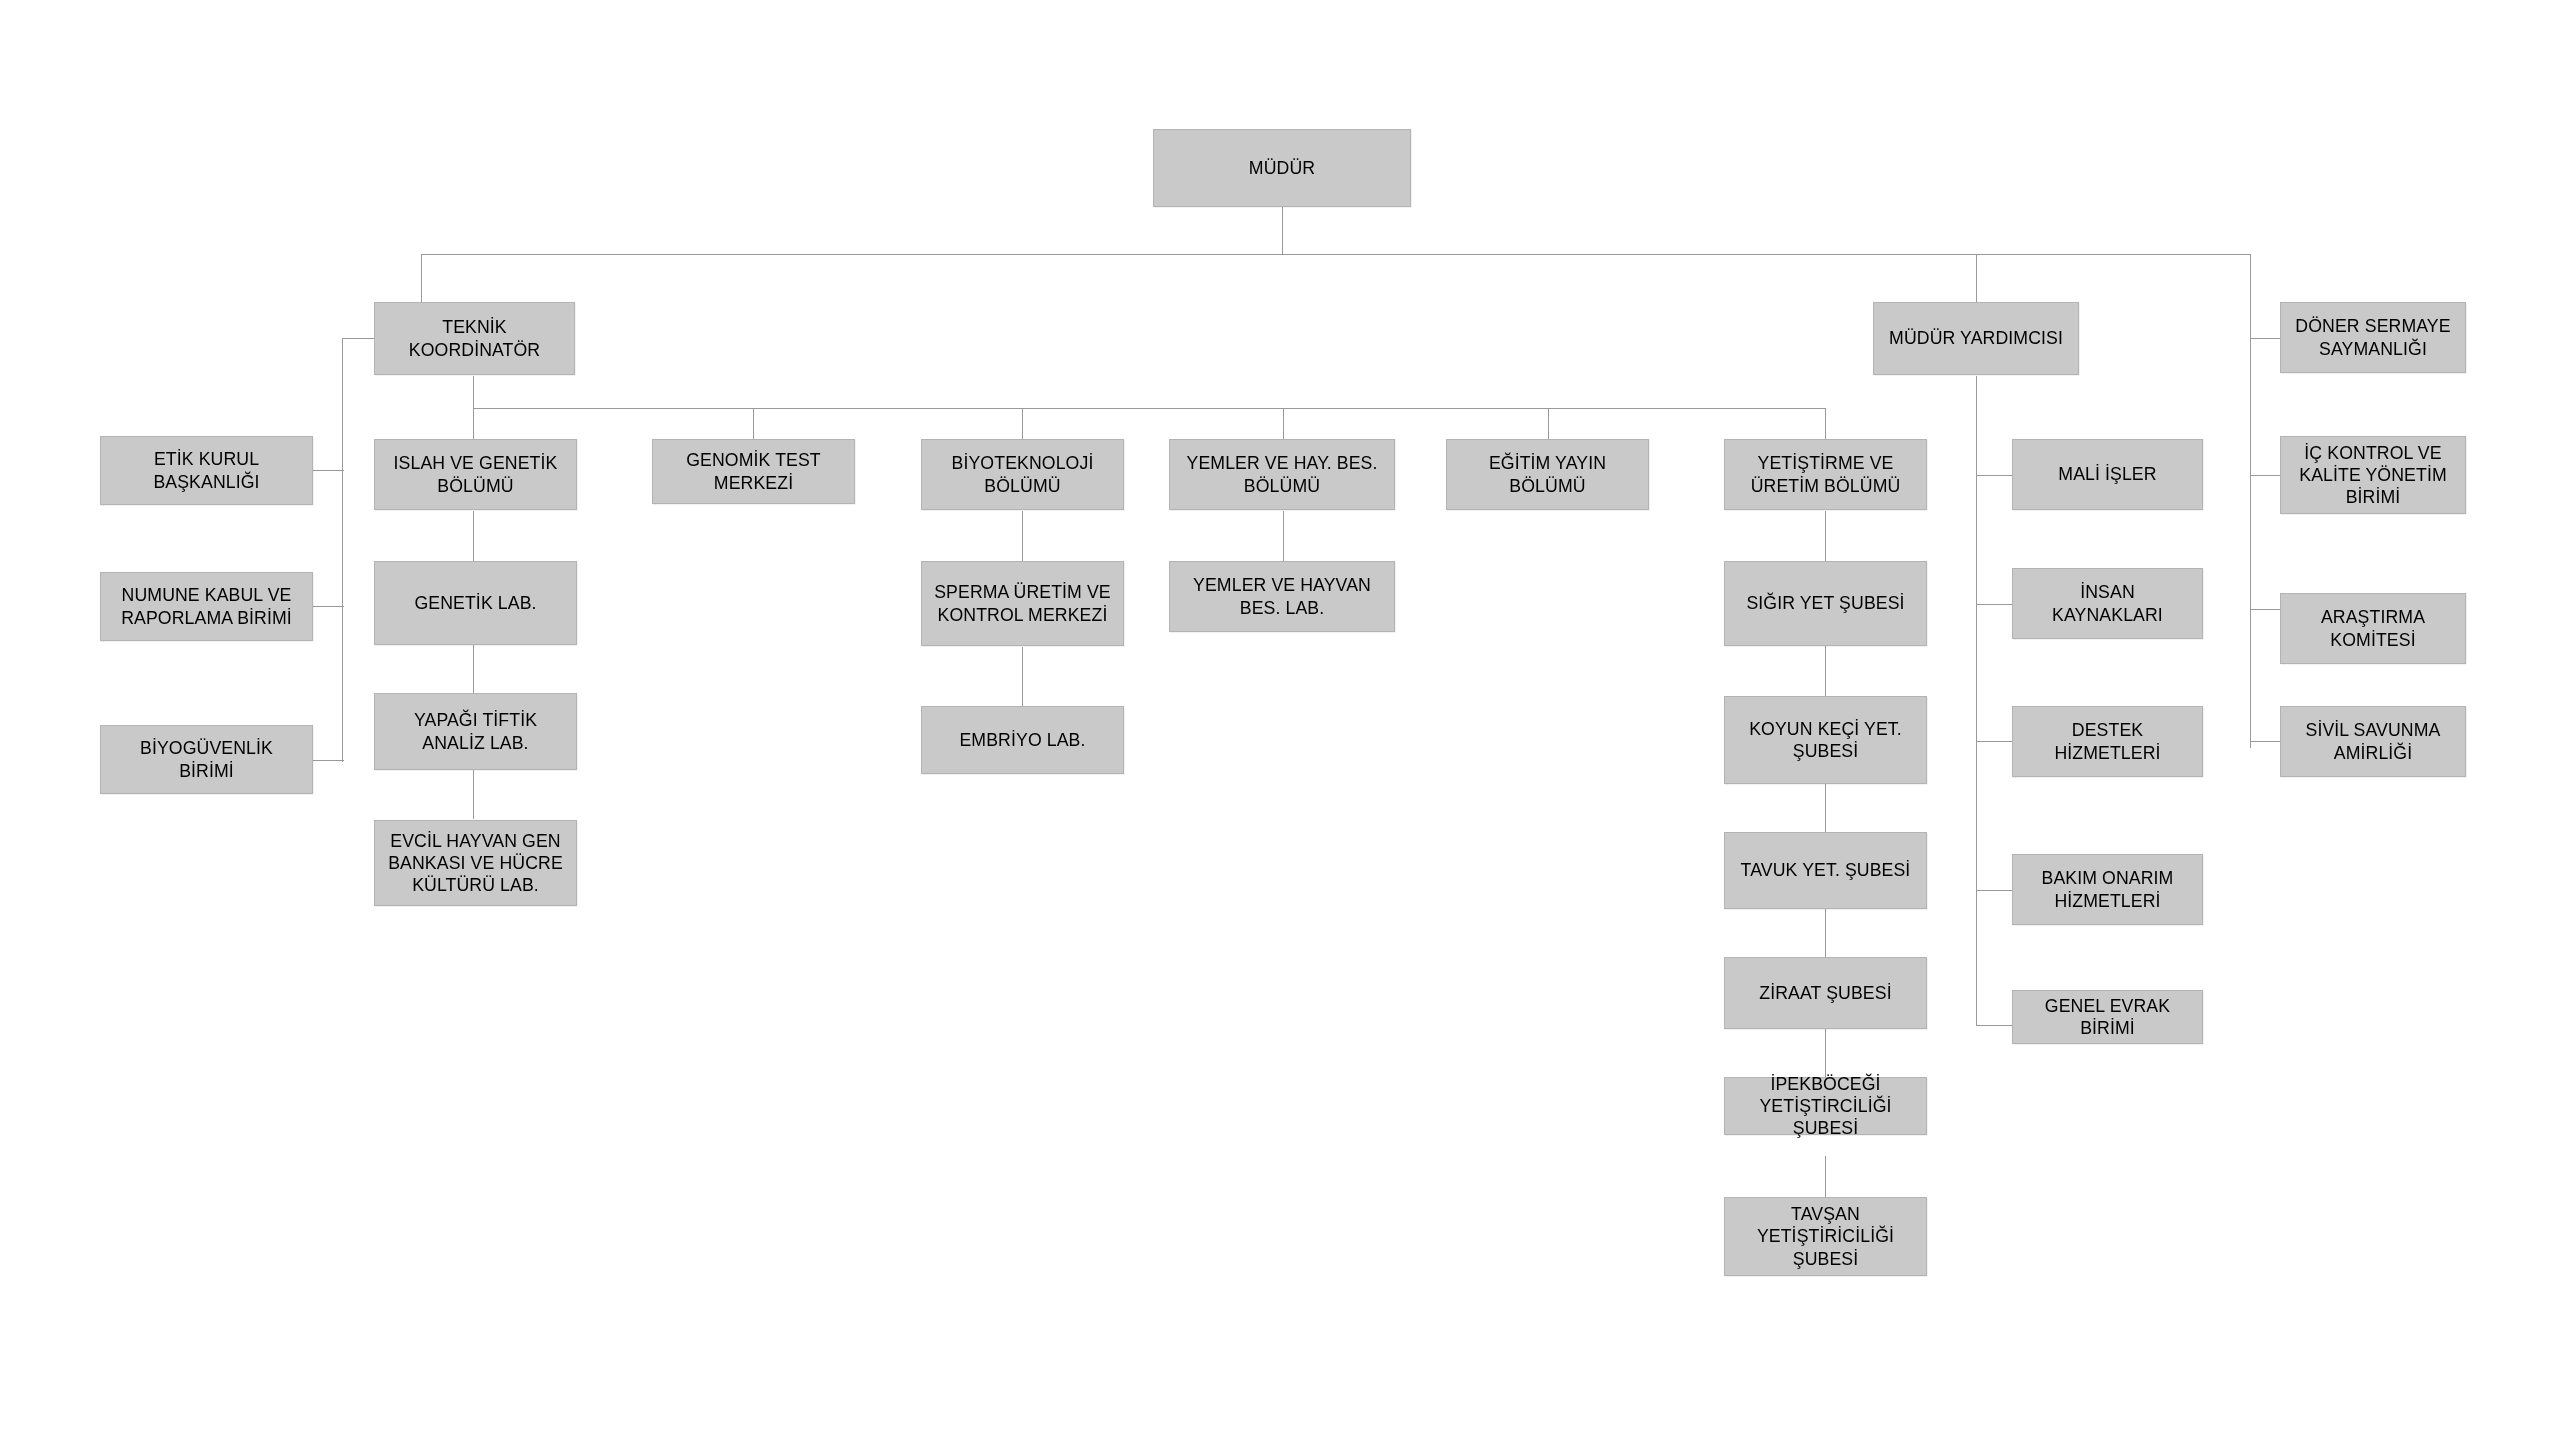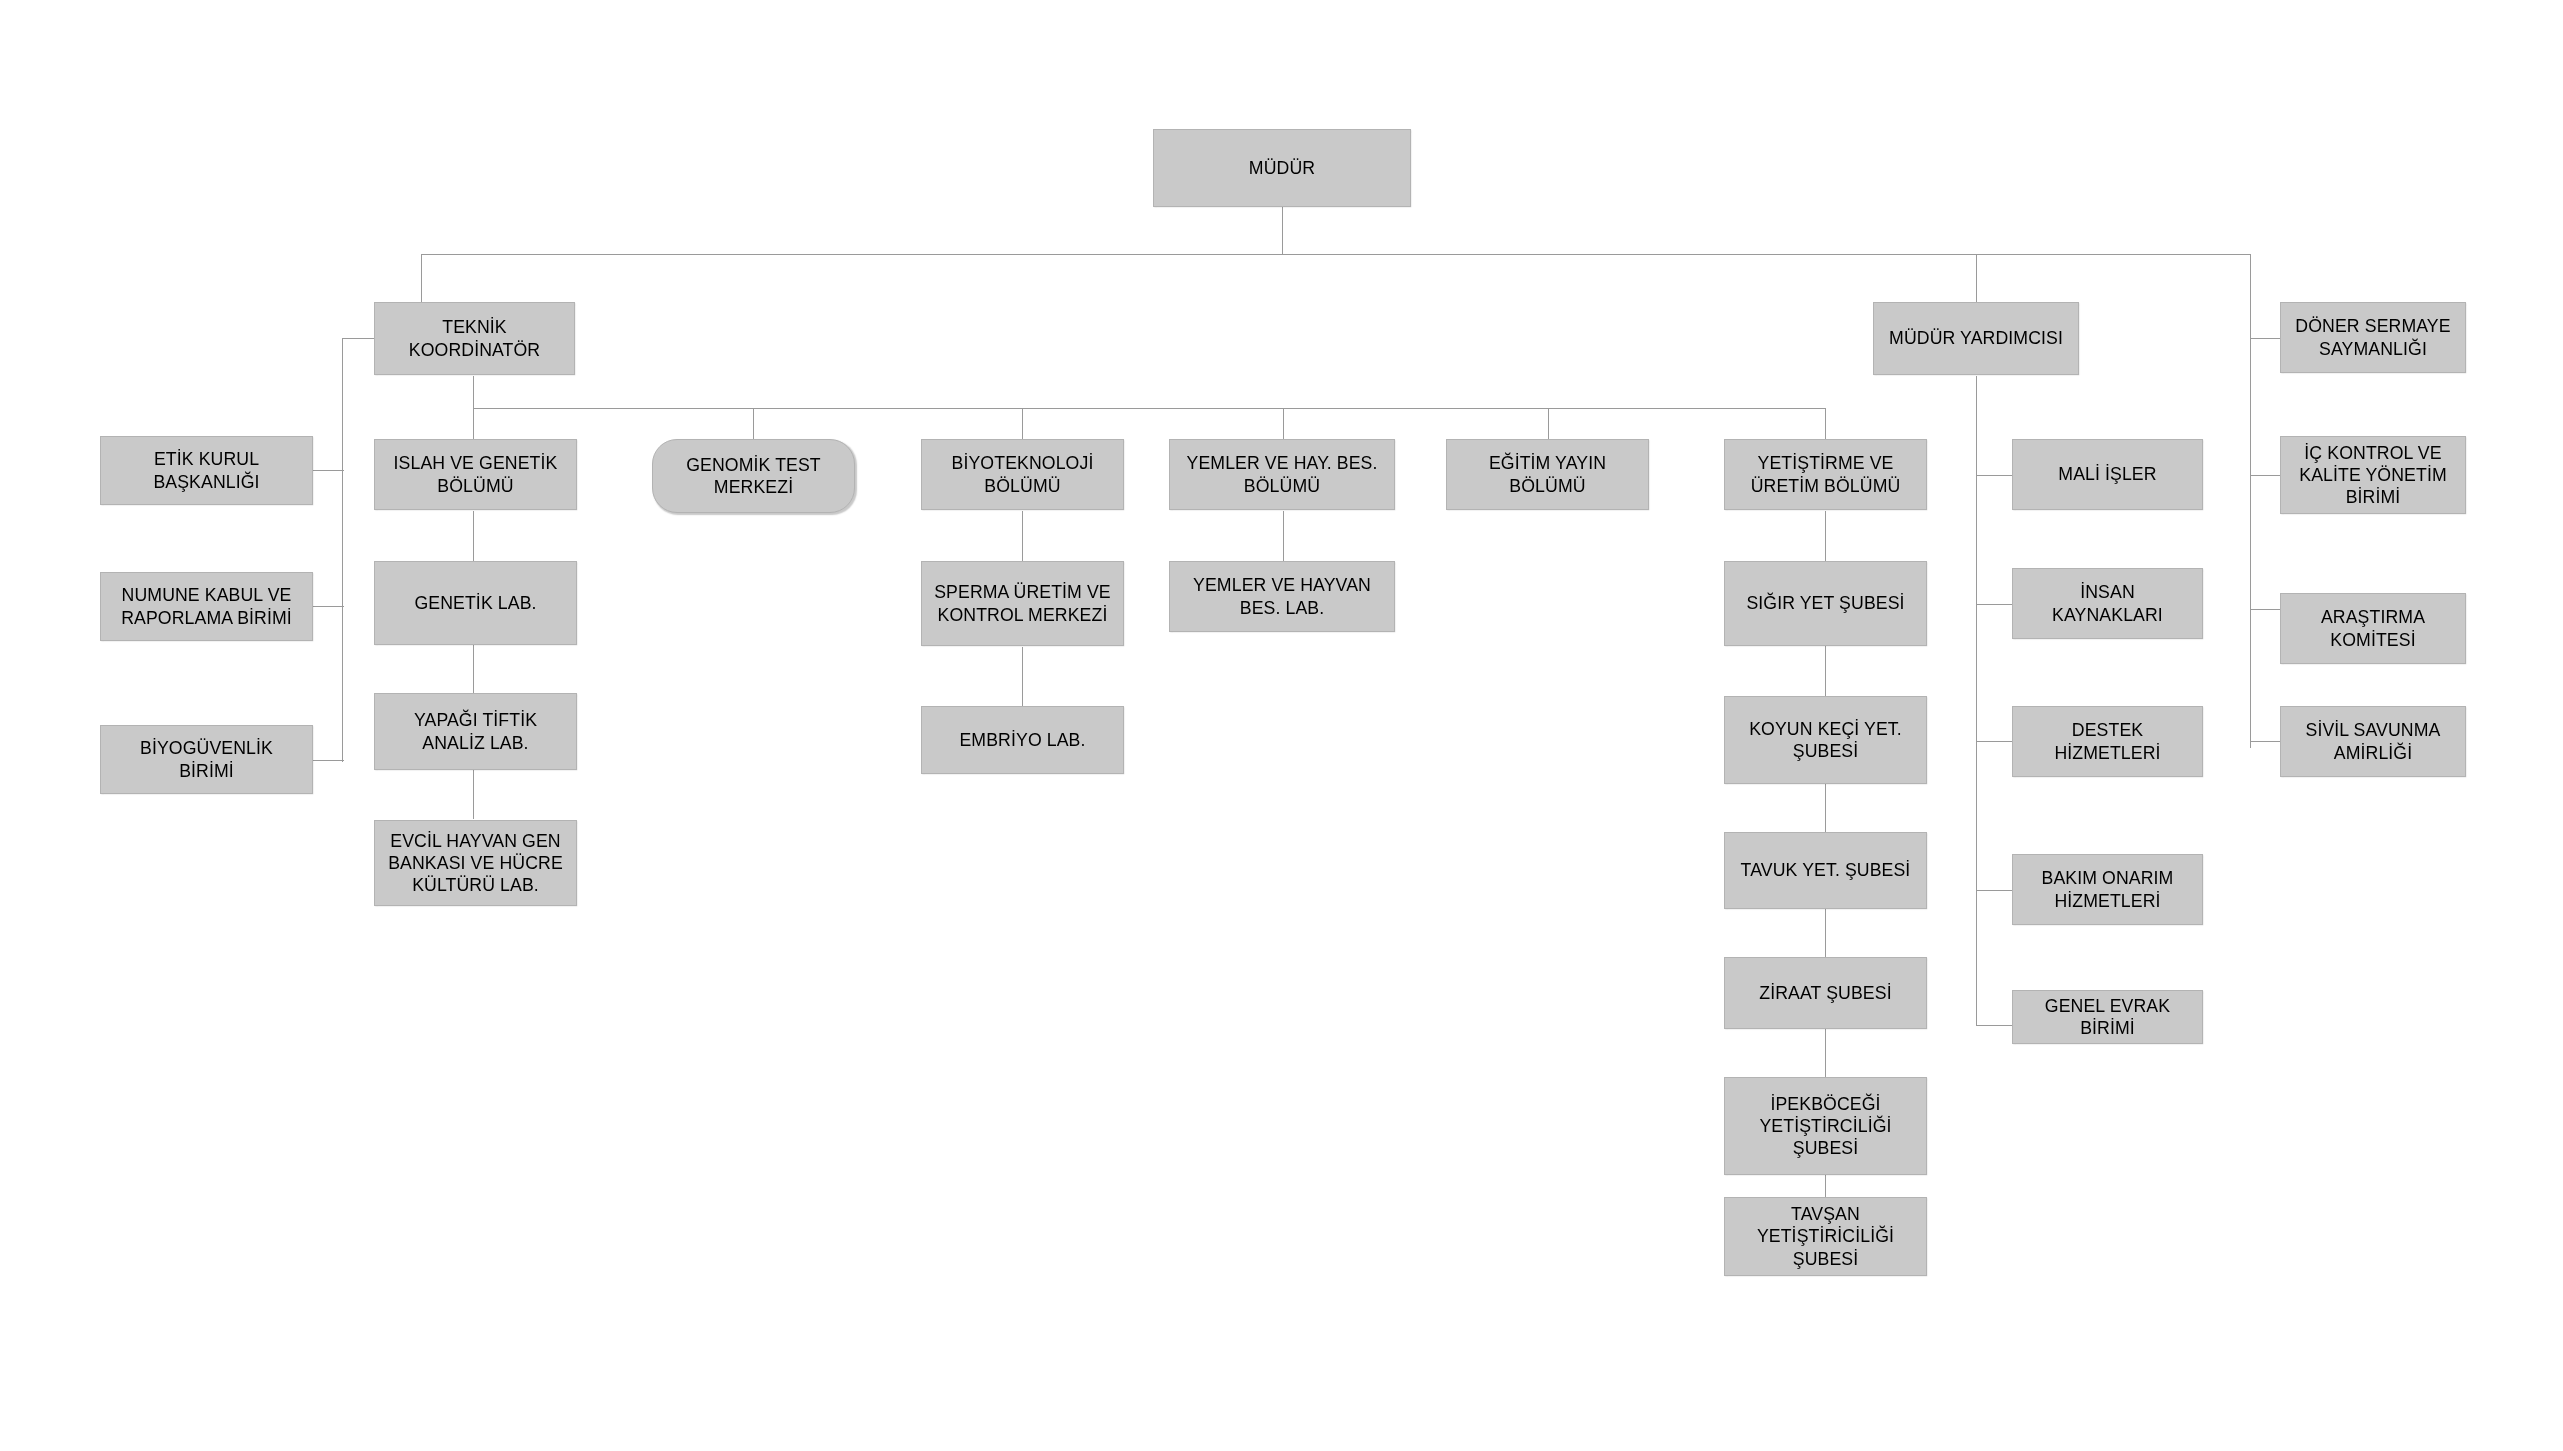--- a/index.html
+++ b/index.html
@@ -118,21 +118,21 @@
 
   <div class="node" style="left:374px; top:439px; width:203px; height:71px;">ISLAH VE GENETİK
 BÖLÜMÜ</div>
   <div class="node" style="left:374px; top:561px; width:203px; height:84px;">GENETİK LAB.</div>
   <div class="node" style="left:374px; top:693px; width:203px; height:77px;">YAPAĞI TİFTİK
 ANALİZ LAB.</div>
   <div class="node" style="left:374px; top:820px; width:203px; height:86px;">EVCİL HAYVAN GEN
 BANKASI VE HÜCRE
 KÜLTÜRÜ LAB.</div>
 
-  <div class="node" style="left:652px; top:439px; width:203px; height:74px;border-radius:25px;">GENOMİK TEST
+  <div class="node" style="left:652px; top:439px; width:203px; height:65px;">GENOMİK TEST
 MERKEZİ</div>
 
   <div class="node" style="left:921px; top:439px; width:203px; height:71px;">BİYOTEKNOLOJİ
 BÖLÜMÜ</div>
   <div class="node" style="left:921px; top:561px; width:203px; height:85px;">SPERMA ÜRETİM VE
 KONTROL MERKEZİ</div>
   <div class="node" style="left:921px; top:706px; width:203px; height:68px;">EMBRİYO LAB.</div>
 
   <div class="node" style="left:1169px; top:439px; width:226px; height:71px;">YEMLER VE HAY. BES.
 BÖLÜMÜ</div>
@@ -142,21 +142,21 @@
   <div class="node" style="left:1446px; top:439px; width:203px; height:71px;">EĞİTİM YAYIN
 BÖLÜMÜ</div>
 
   <div class="node" style="left:1724px; top:439px; width:203px; height:71px;">YETİŞTİRME VE
 ÜRETİM BÖLÜMÜ</div>
   <div class="node" style="left:1724px; top:561px; width:203px; height:85px;text-align:right;">SIĞIR YET ŞUBESİ</div>
   <div class="node" style="left:1724px; top:696px; width:203px; height:88px;">KOYUN KEÇİ YET.
 ŞUBESİ</div>
   <div class="node" style="left:1724px; top:832px; width:203px; height:77px;">TAVUK YET. ŞUBESİ</div>
   <div class="node" style="left:1724px; top:957px; width:203px; height:72px;">ZİRAAT ŞUBESİ</div>
-  <div class="node" style="left:1724px; top:1077px; width:203px; height:98px;text-align:center;">İPEKBÖCEĞİ
+  <div class="node" style="left:1724px; top:1077px; width:203px; height:58px;text-align:center;">İPEKBÖCEĞİ
 YETİŞTİRCİLİĞİ
 ŞUBESİ</div>
   <div class="node" style="left:1724px; top:1197px; width:203px; height:79px;">TAVŞAN
 YETİŞTİRİCİLİĞİ
 ŞUBESİ</div>
 
   <div class="node" style="left:2012px; top:439px; width:191px; height:71px;">MALİ İŞLER</div>
   <div class="node" style="left:2012px; top:568px; width:191px; height:71px;">İNSAN
 KAYNAKLARI</div>
   <div class="node" style="left:2012px; top:706px; width:191px; height:71px;">DESTEK

